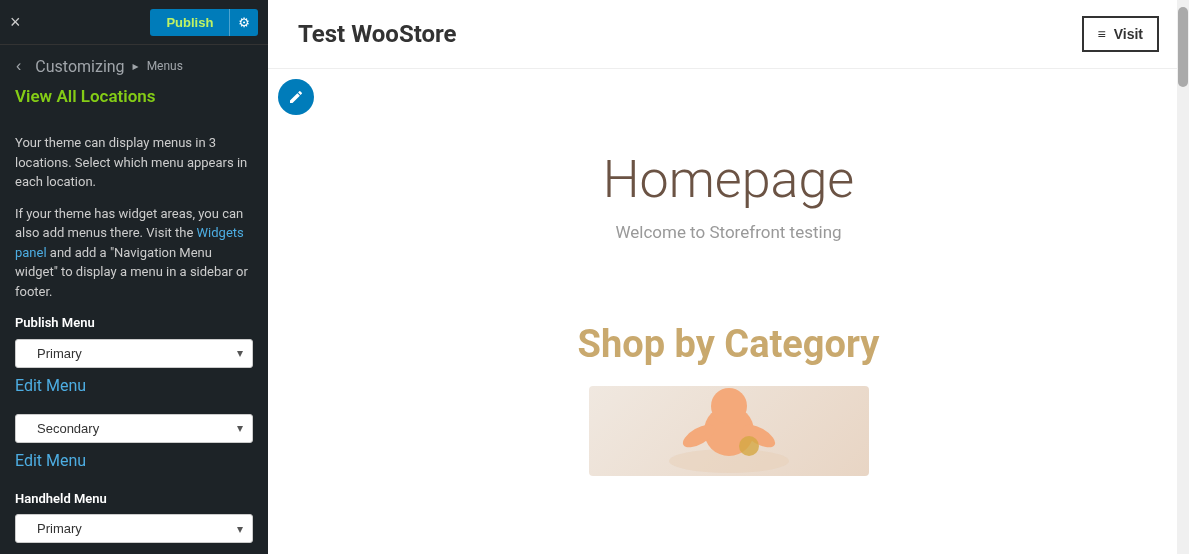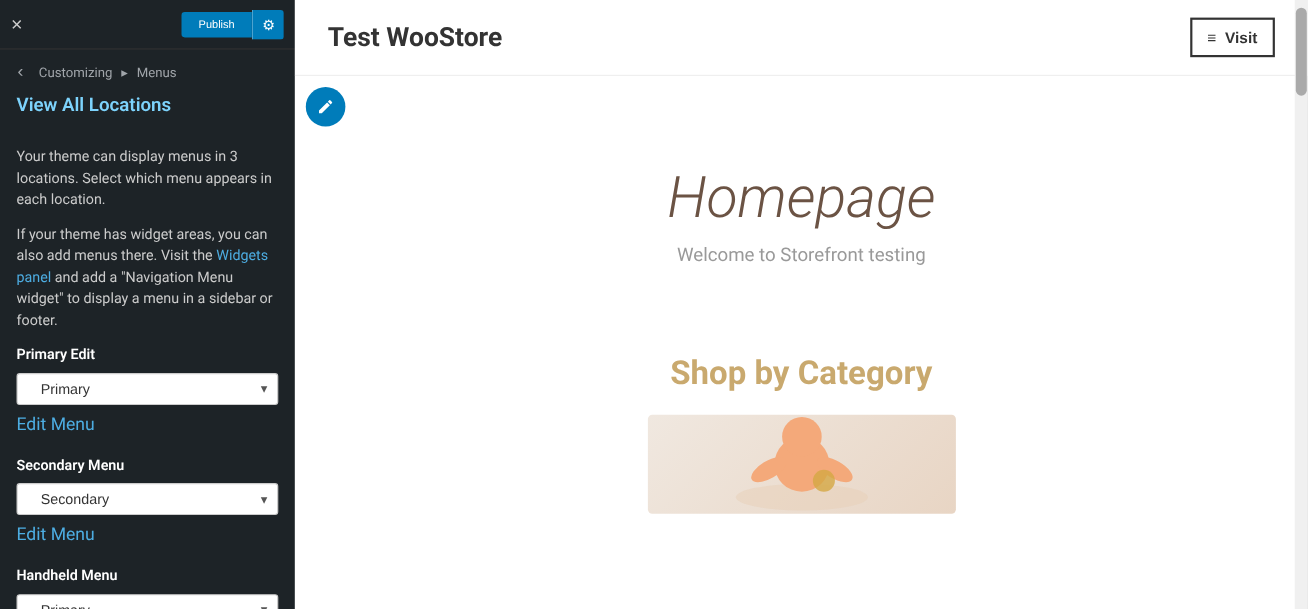--- a/index.html
+++ b/index.html
@@ -33,25 +33,25 @@
       cursor: pointer;
       line-height: 1;
     }
     .publish-area {
       display: flex;
       align-items: center;
       gap: 0;
     }
     .publish-btn {
       background: #007cba;
-      color: #ffffff;
+      color: #bef264;
       border: none;
       padding: 6px 16px;
-      font-size: 10px;
-      font-weight: 400;
+      font-size: 13px;
+      font-weight: 700;
       cursor: pointer;
       border-radius: 3px 0 0 3px;
     }
     .gear-btn {
       background: #007cba;
       border: none;
       color: #fff;
       padding: 6px 8px;
       cursor: pointer;
       border-radius: 0 3px 3px 0;
@@ -71,35 +71,35 @@
     .back-arrow {
       background: none;
       border: none;
       color: #a0a5aa;
       font-size: 16px;
       cursor: pointer;
       padding: 2px 6px;
     }
     .breadcrumb-text {
       color: #a0a5aa;
-      font-size: 12px;
+      font-size: 16px;
     }
     .breadcrumb-arrow {
       color: #a0a5aa;
       font-size: 12px;
     }
     .breadcrumb-current {
       color: #a0a5aa;
       font-size: 12px;
     }
 
     
     .section-title {
       padding: 4px 15px 12px 15px;
-      color: #7dd3fc;
+      color: #84cc16;
       font-size: 17px;
       font-weight: 600;
     }
 
     
     .panel-content {
       padding: 15px;
       color: #ccc;
       font-size: 13px;
       line-height: 1.5;
@@ -219,32 +219,31 @@
 
     .hero-section {
       text-align: center;
       padding: 80px 30px 60px;
     }
     .hero-title {
       font-size: 52px;
       font-weight: 300;
       color: #6b5344;
       margin-bottom: 12px;
-      font-style: italic;
     }
     .hero-subtitle {
       font-size: 17px;
       color: #999;
     }
 
     .category-section {
       padding: 20px 30px;
     }
     .category-title {
-      font-size: 30px;
+      font-size: 38px;
       color: #c9a96e;
       text-align: center;
       margin-bottom: 20px;
     }
 
     .category-img-placeholder {
       width: 280px;
       height: 90px;
       background: linear-gradient(135deg, #f0e8e0, #e8d5c4);
       border-radius: 4px;
@@ -298,34 +297,33 @@
 
   <div class="section-title">View All Locations</div>
 
   <div class="panel-content">
     <p>Your theme can display menus in 3 locations. Select which menu appears in each location.</p>
     <p>
       <span>If your theme has widget areas, you can also add menus there. Visit the </span><a href="#">Widgets panel</a><span> and add a "Navigation Menu widget" to display a menu in a sidebar or footer.</span>
     </p>
 
     <div class="menu-section">
-      <label class="menu-label">Primary Edit</label>
+      <label class="menu-label">Publish Menu</label>
       <div class="menu-select-wrap">
         <select class="menu-select">
           <option>Primary</option>
           <option>Secondary</option>
           <option>Handheld</option>
         </select>
         <span class="select-arrow">▾</span>
       </div>
       <a href="#" class="edit-menu-link">Edit Menu</a>
     </div>
 
     <div class="menu-section">
-      <label class="menu-label">Secondary Menu</label>
       <div class="menu-select-wrap">
         <select class="menu-select">
           <option>Primary</option>
           <option selected="">Secondary</option>
           <option>Handheld</option>
         </select>
         <span class="select-arrow">▾</span>
       </div>
       <a href="#" class="edit-menu-link">Edit Menu</a>
     </div>

